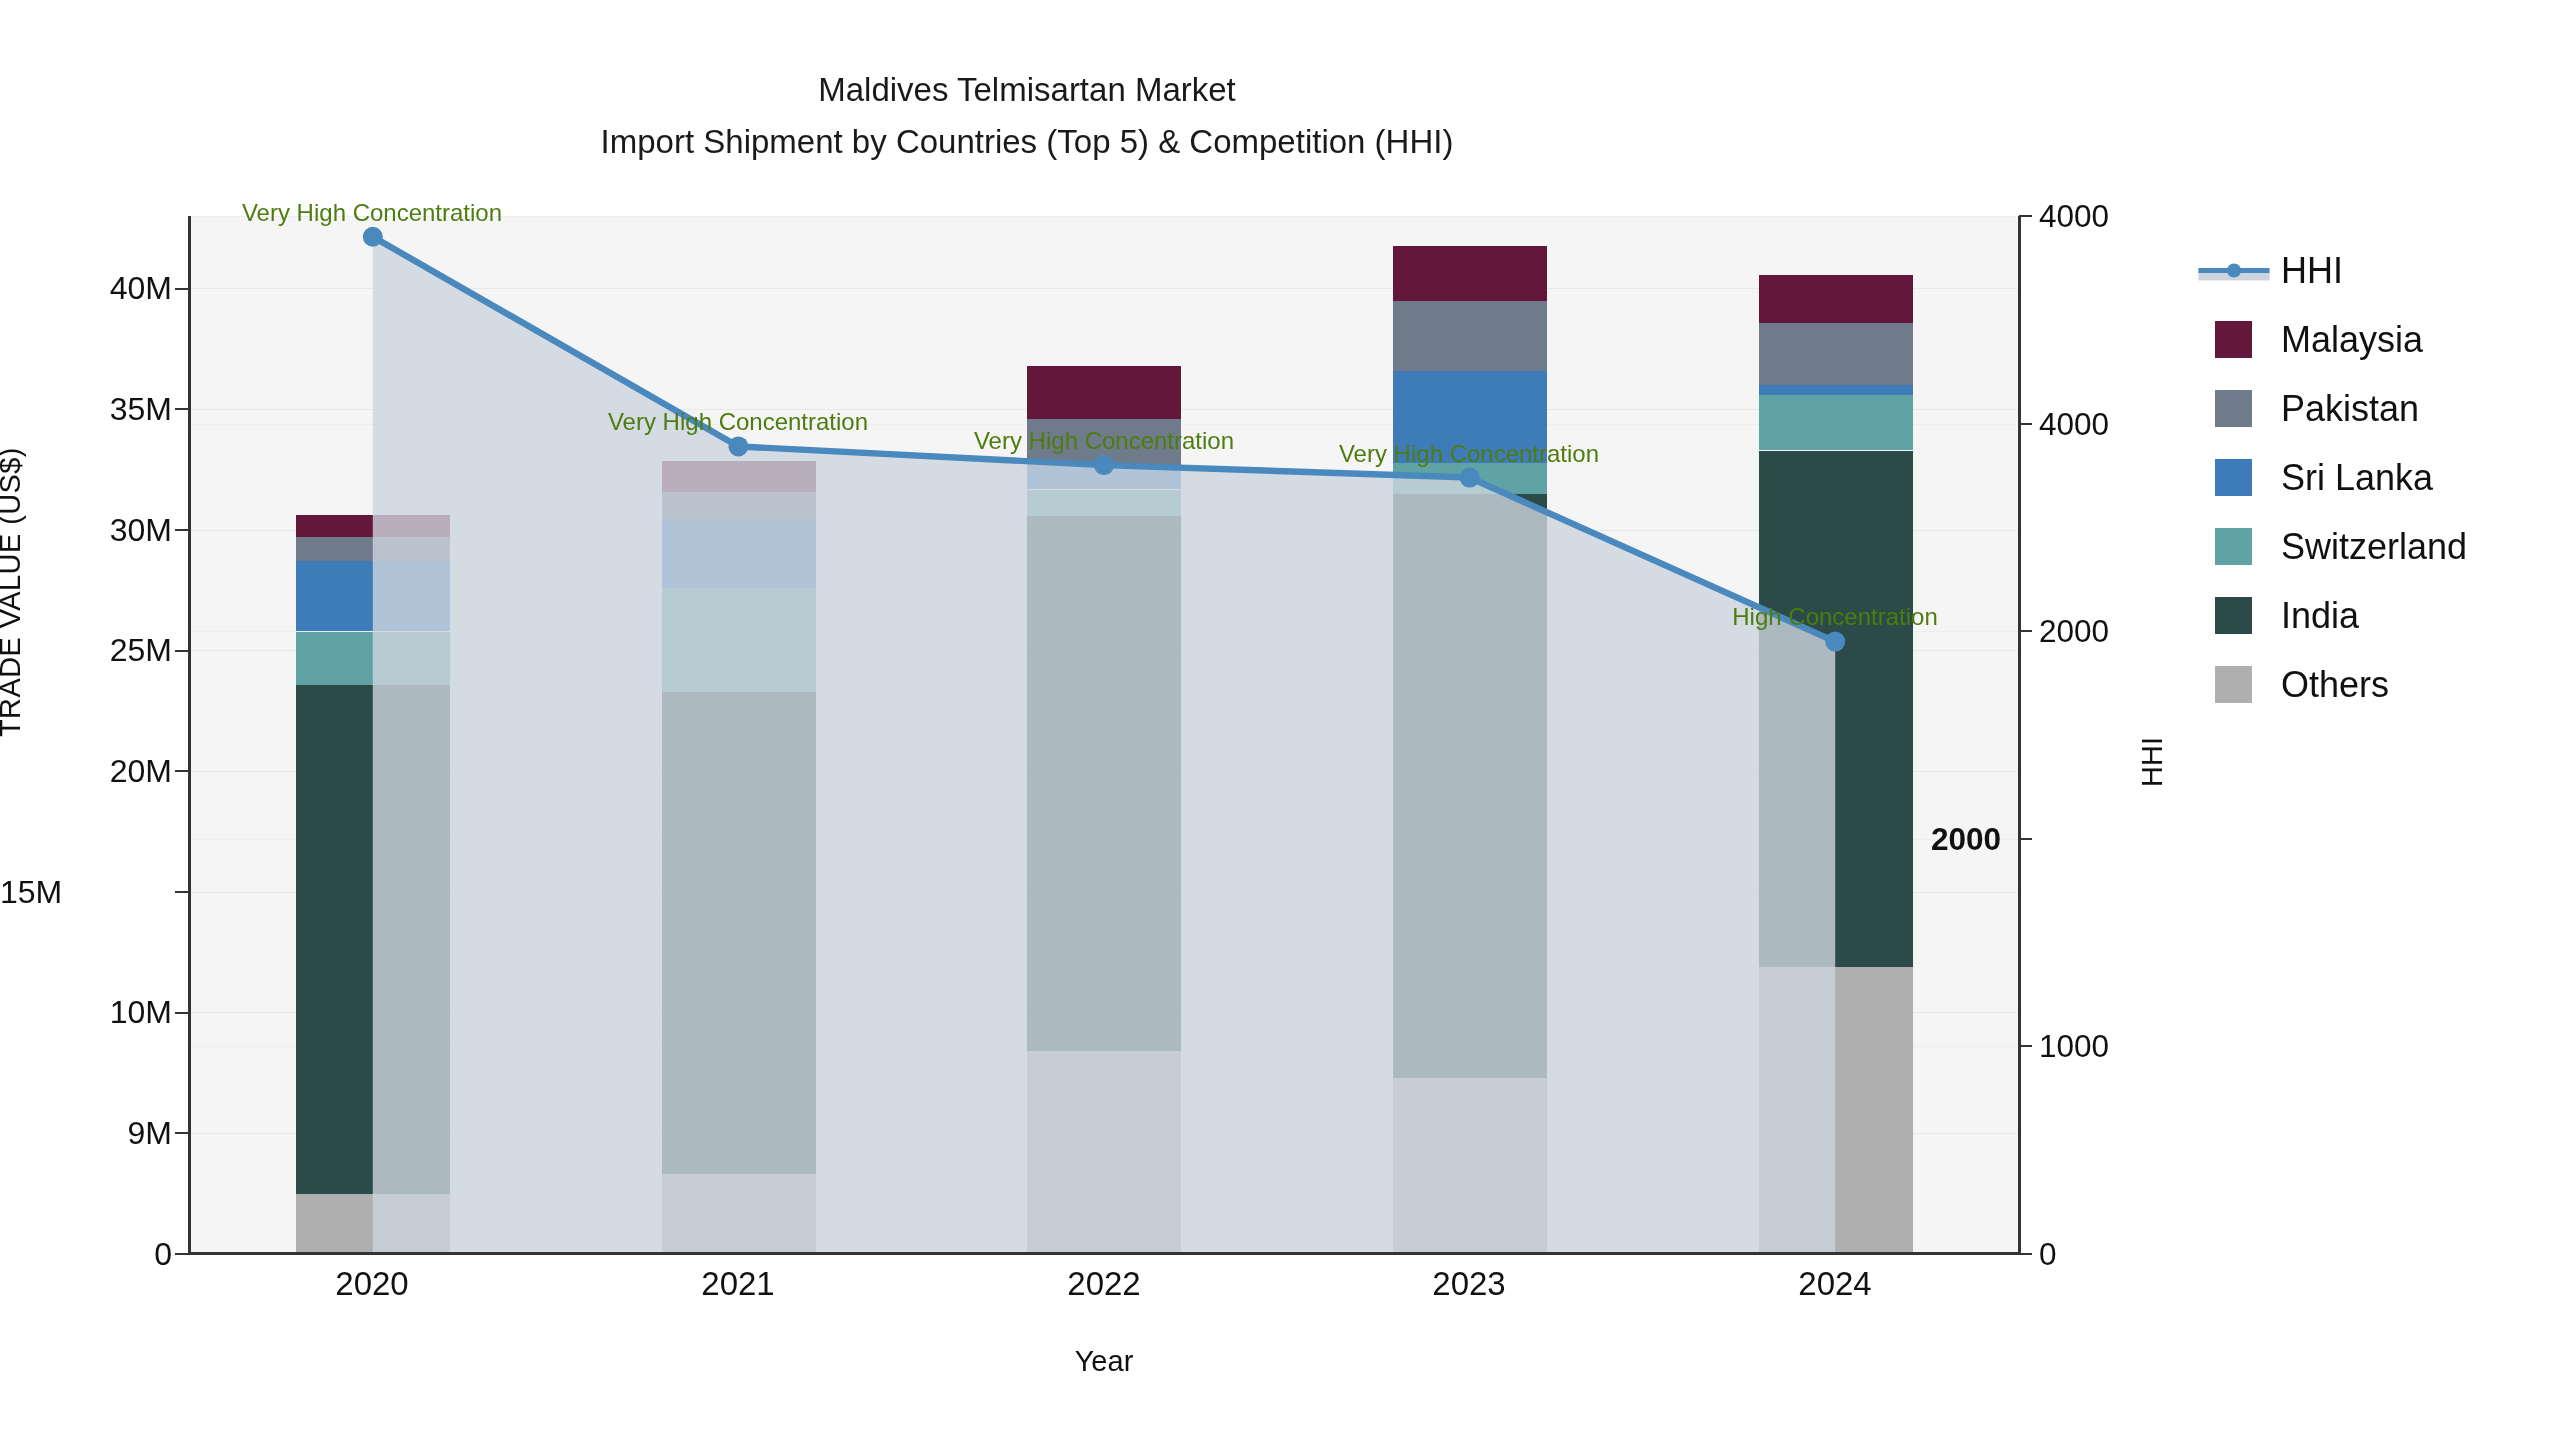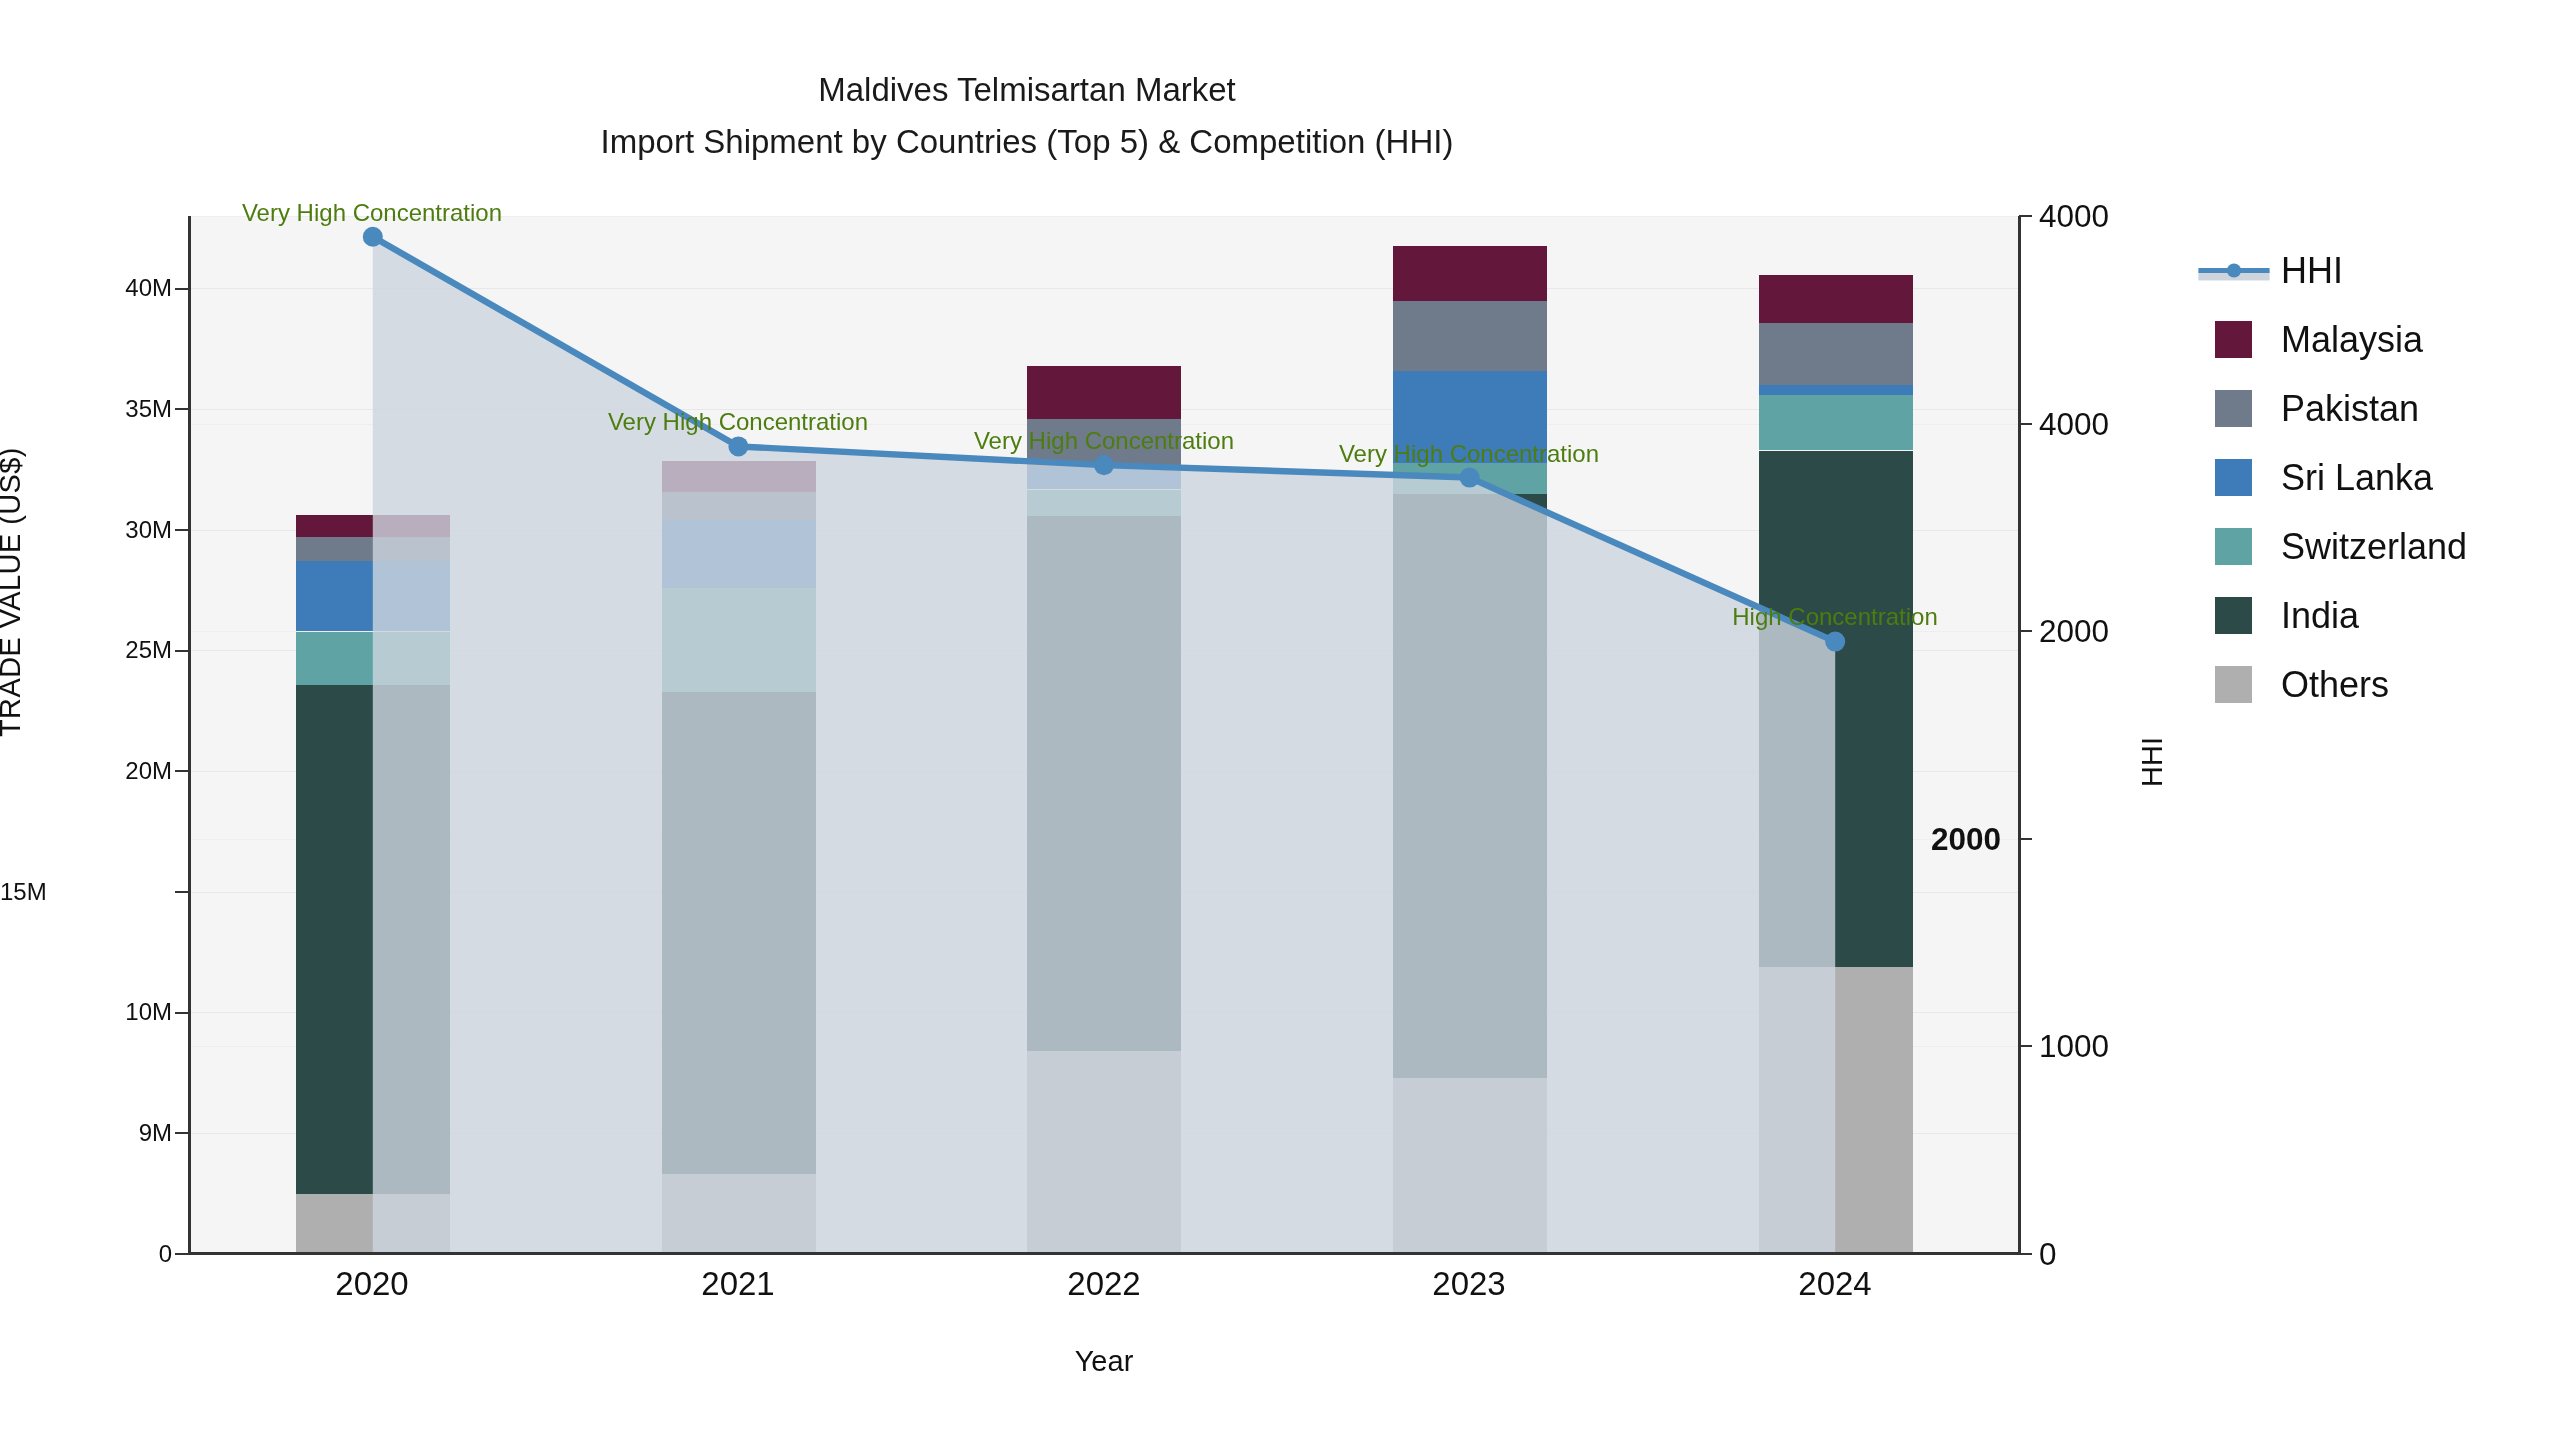--- a/index.html
+++ b/index.html
@@ -34,21 +34,21 @@
     position:absolute;left:188px;top:1252px;width:1832px;height:2.9px;background:#333;
   }
   .axis-right{
     position:absolute;left:2018px;top:216px;width:2.9px;height:1039px;background:#333;
   }
   .tick-left{position:absolute;width:13px;height:2.1px;background:#333;left:175px;}
   .tick-right{position:absolute;width:13px;height:2.1px;background:#333;left:2019px;}
 
   .ylabel-left{
     position:absolute;right:0;transform:translateY(-50%);
-    font-size:24px;color:#111;text-align:right;white-space:nowrap;
+    font-size:32px;color:#111;text-align:right;white-space:nowrap;
   }
   .ylabel-right{
     position:absolute;left:0;transform:translateY(-50%);
     font-size:31.5px;color:#111;text-align:left;white-space:nowrap;
   }
   .xtick-label{
     position:absolute;top:1265px;transform:translateX(-50%);
     font-size:33px;color:#111;white-space:nowrap;
   }
 

